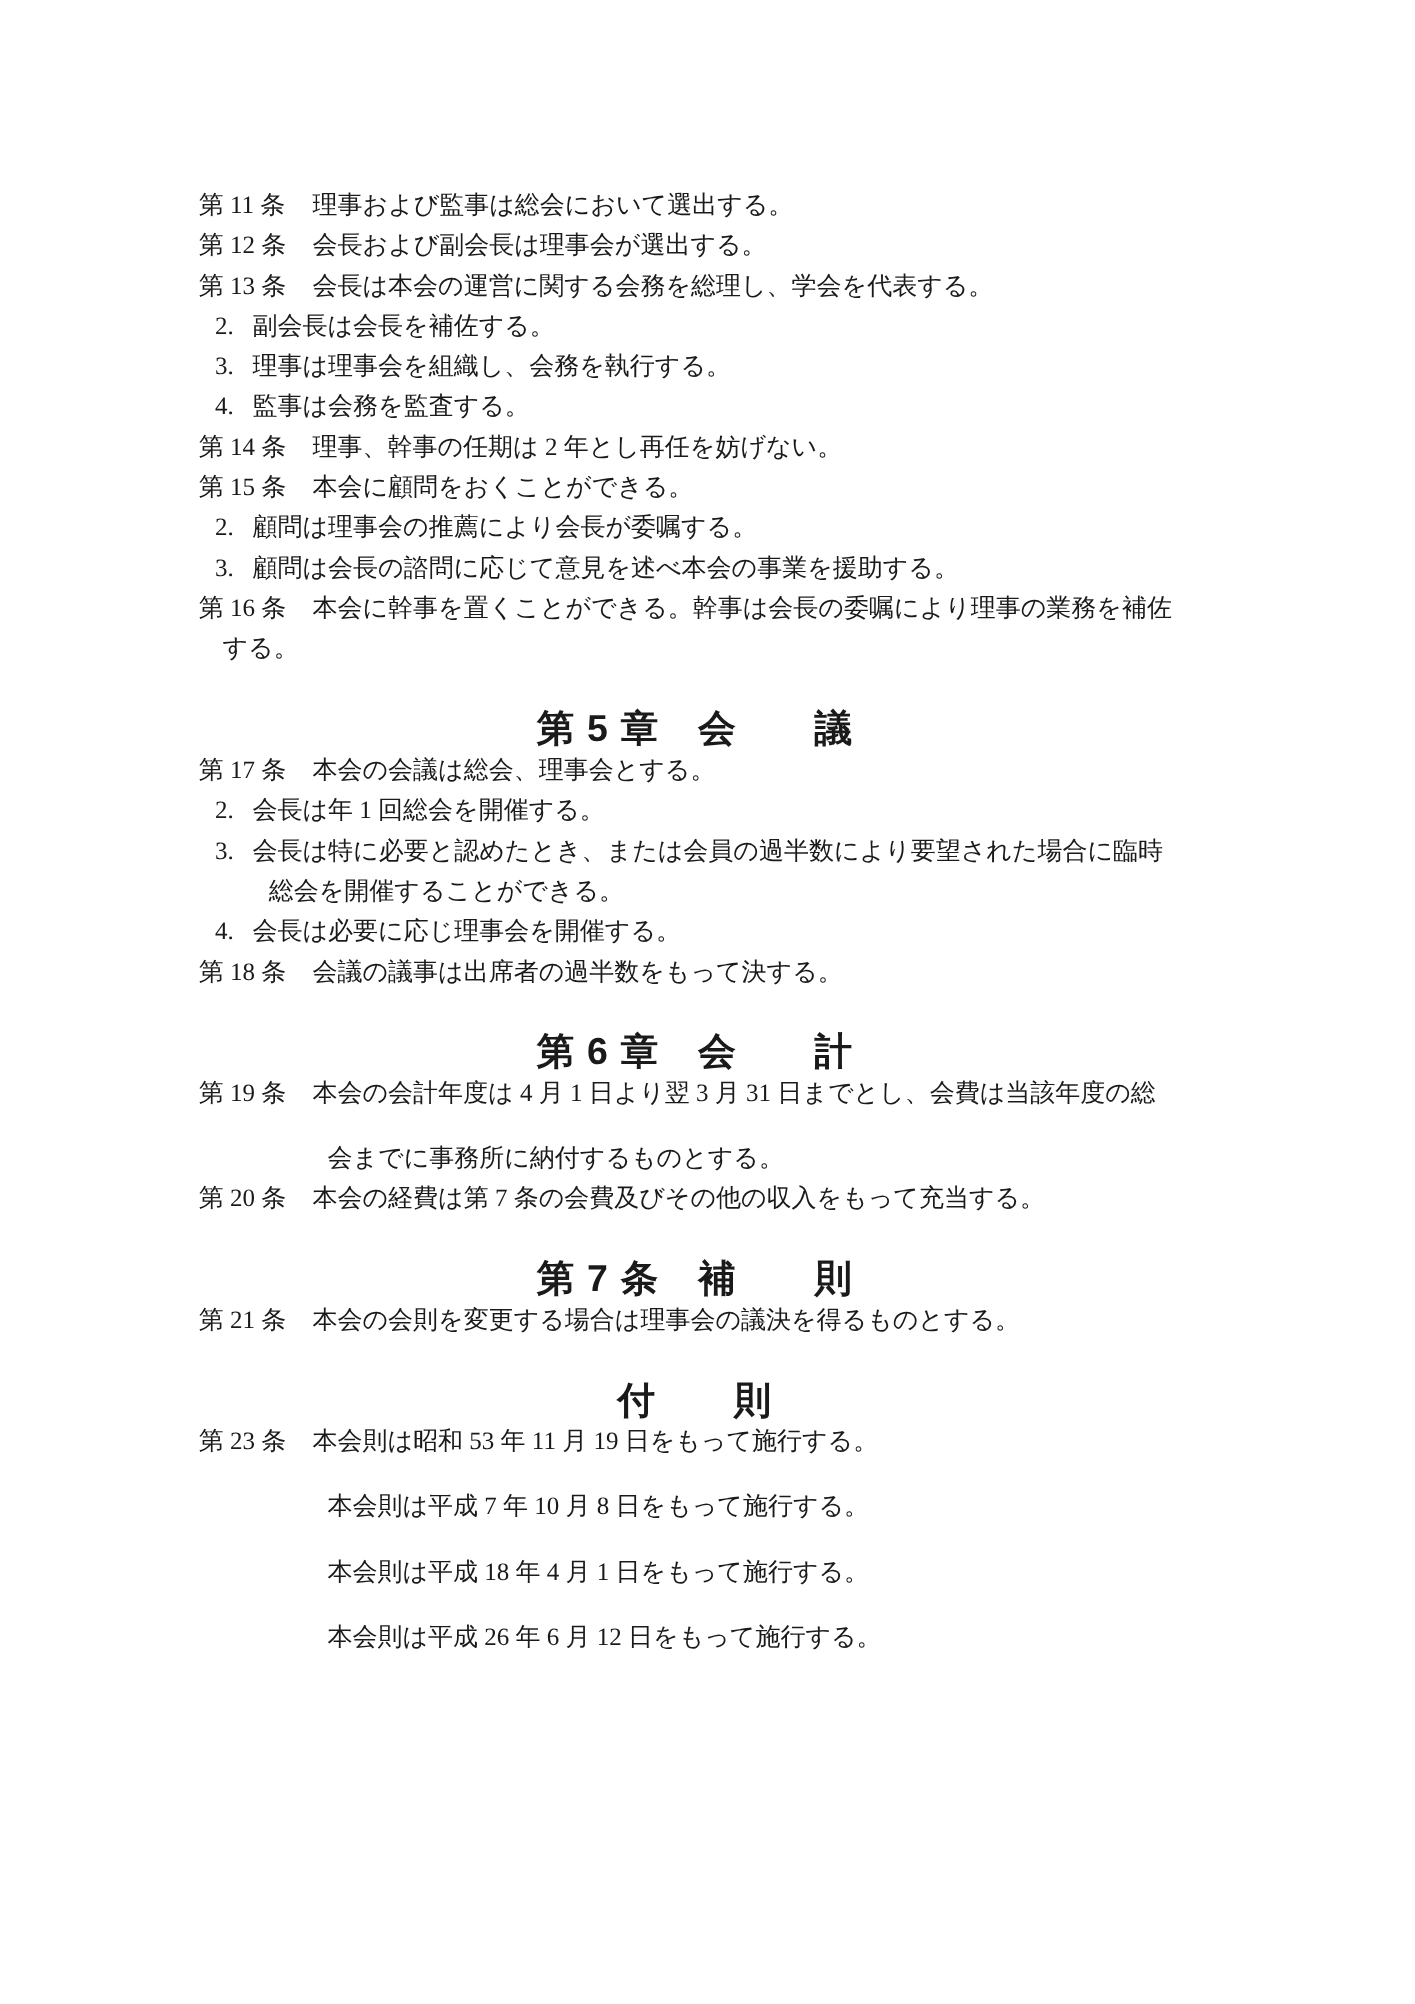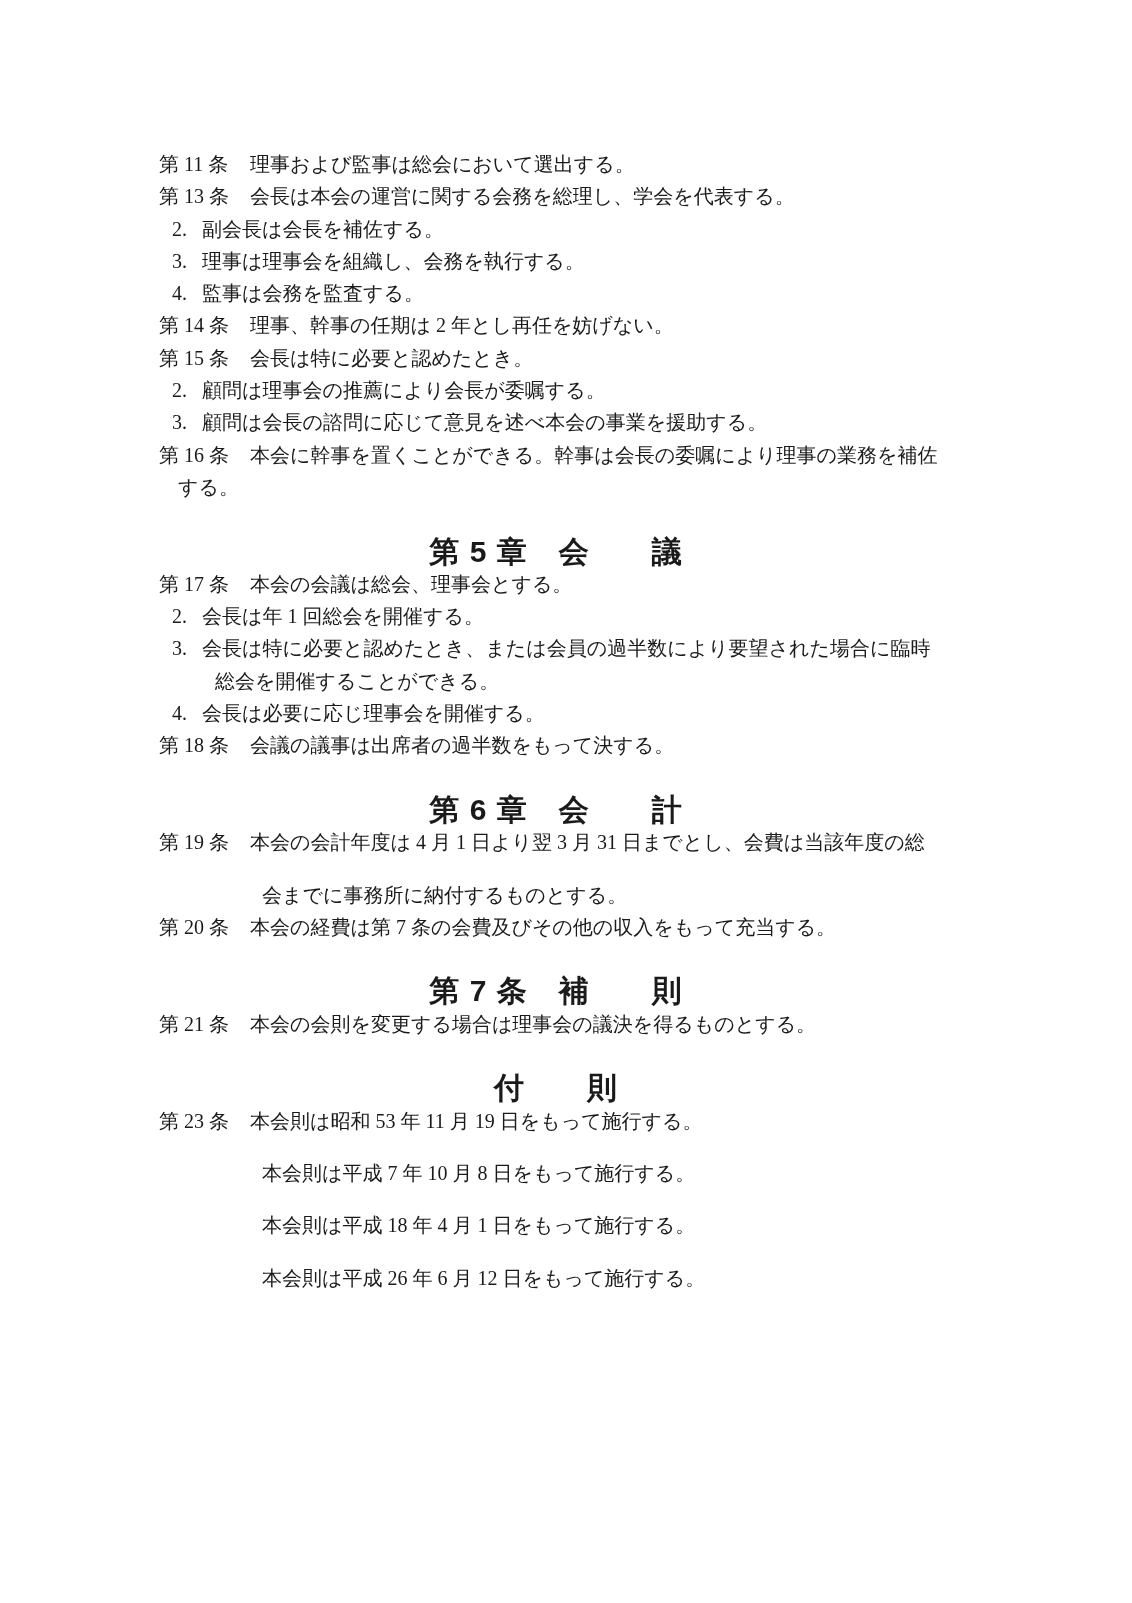--- a/index.html
+++ b/index.html
@@ -39,26 +39,27 @@
   .line.sub .num { display: inline-block; width: 30px; }
   .line.wrap1 { padding-left: 19px; }
   .line.wrap2 { padding-left: 56px; }
   .line.wrap3 { padding-left: 103px; margin-top: 20px; }
 </style>
 </head>
 <body>
 
 <div id="doc">
     <div class="line article"><span class="num">第 11 条</span><span class="txt">理事および監事は総会において選出する。</span></div>
+    <div class="line article"><span class="num">第 12 条</span><span class="txt">会長および副会長は理事会が選出する。</span></div>
     <div class="line article"><span class="num">第 13 条</span><span class="txt">会長は本会の運営に関する会務を総理し、学会を代表する。</span></div>
     <div class="line sub"><span class="num">2.</span><span class="txt">副会長は会長を補佐する。</span></div>
     <div class="line sub"><span class="num">3.</span><span class="txt">理事は理事会を組織し、会務を執行する。</span></div>
     <div class="line sub"><span class="num">4.</span><span class="txt">監事は会務を監査する。</span></div>
     <div class="line article"><span class="num">第 14 条</span><span class="txt">理事、幹事の任期は 2 年とし再任を妨げない。</span></div>
-    <div class="line article"><span class="num">第 15 条</span><span class="txt">会長は特に必要と認めたとき。</span></div>
+    <div class="line article"><span class="num">第 15 条</span><span class="txt">本会に顧問をおくことができる。</span></div>
     <div class="line sub"><span class="num">2.</span><span class="txt">顧問は理事会の推薦により会長が委嘱する。</span></div>
     <div class="line sub"><span class="num">3.</span><span class="txt">顧問は会長の諮問に応じて意見を述べ本会の事業を援助する。</span></div>
     <div class="line article"><span class="num">第 16 条</span><span class="txt">本会に幹事を置くことができる。幹事は会長の委嘱により理事の業務を補佐</span></div>
     <div class="line wrap1">する。</div>
     <div class="line heading gap">第 5 章　会　　議</div>
     <div class="line article"><span class="num">第 17 条</span><span class="txt">本会の会議は総会、理事会とする。</span></div>
     <div class="line sub"><span class="num">2.</span><span class="txt">会長は年 1 回総会を開催する。</span></div>
     <div class="line sub"><span class="num">3.</span><span class="txt">会長は特に必要と認めたとき、または会員の過半数により要望された場合に臨時</span></div>
     <div class="line wrap2">総会を開催することができる。</div>
     <div class="line sub"><span class="num">4.</span><span class="txt">会長は必要に応じ理事会を開催する。</span></div>

